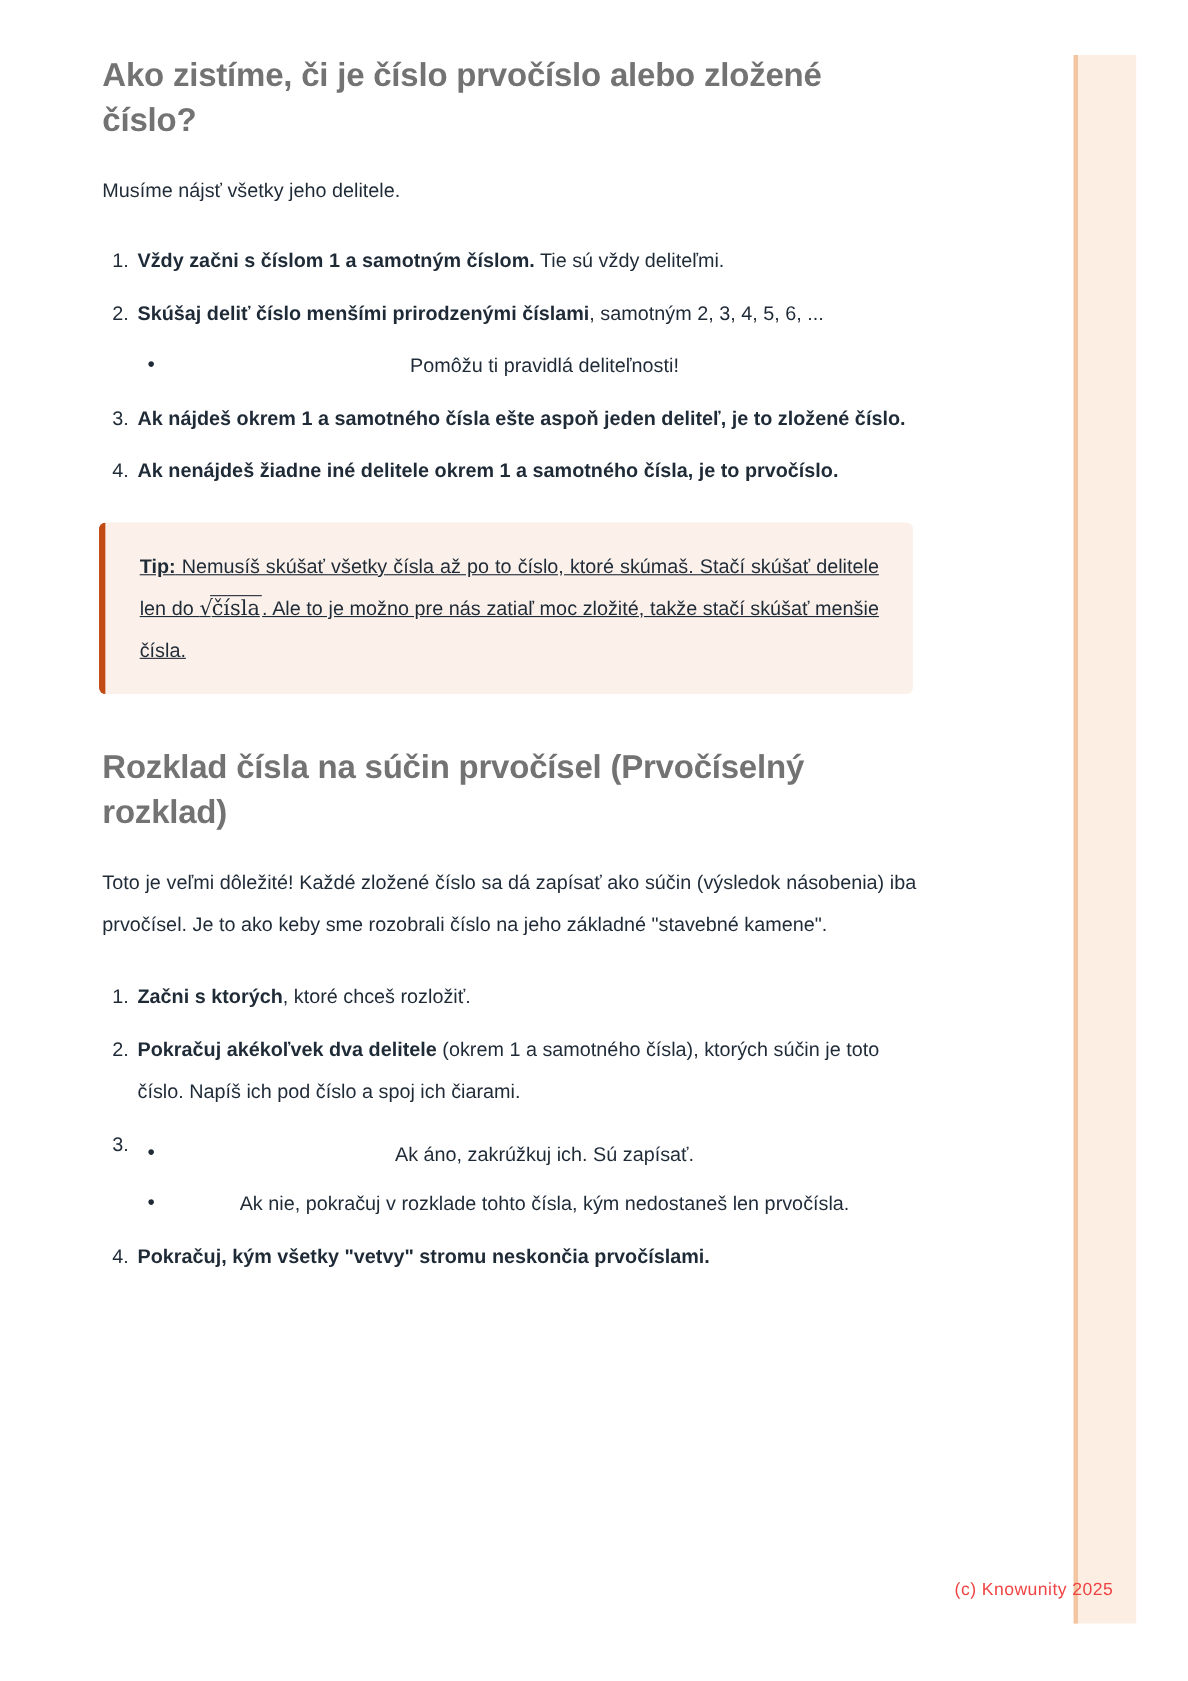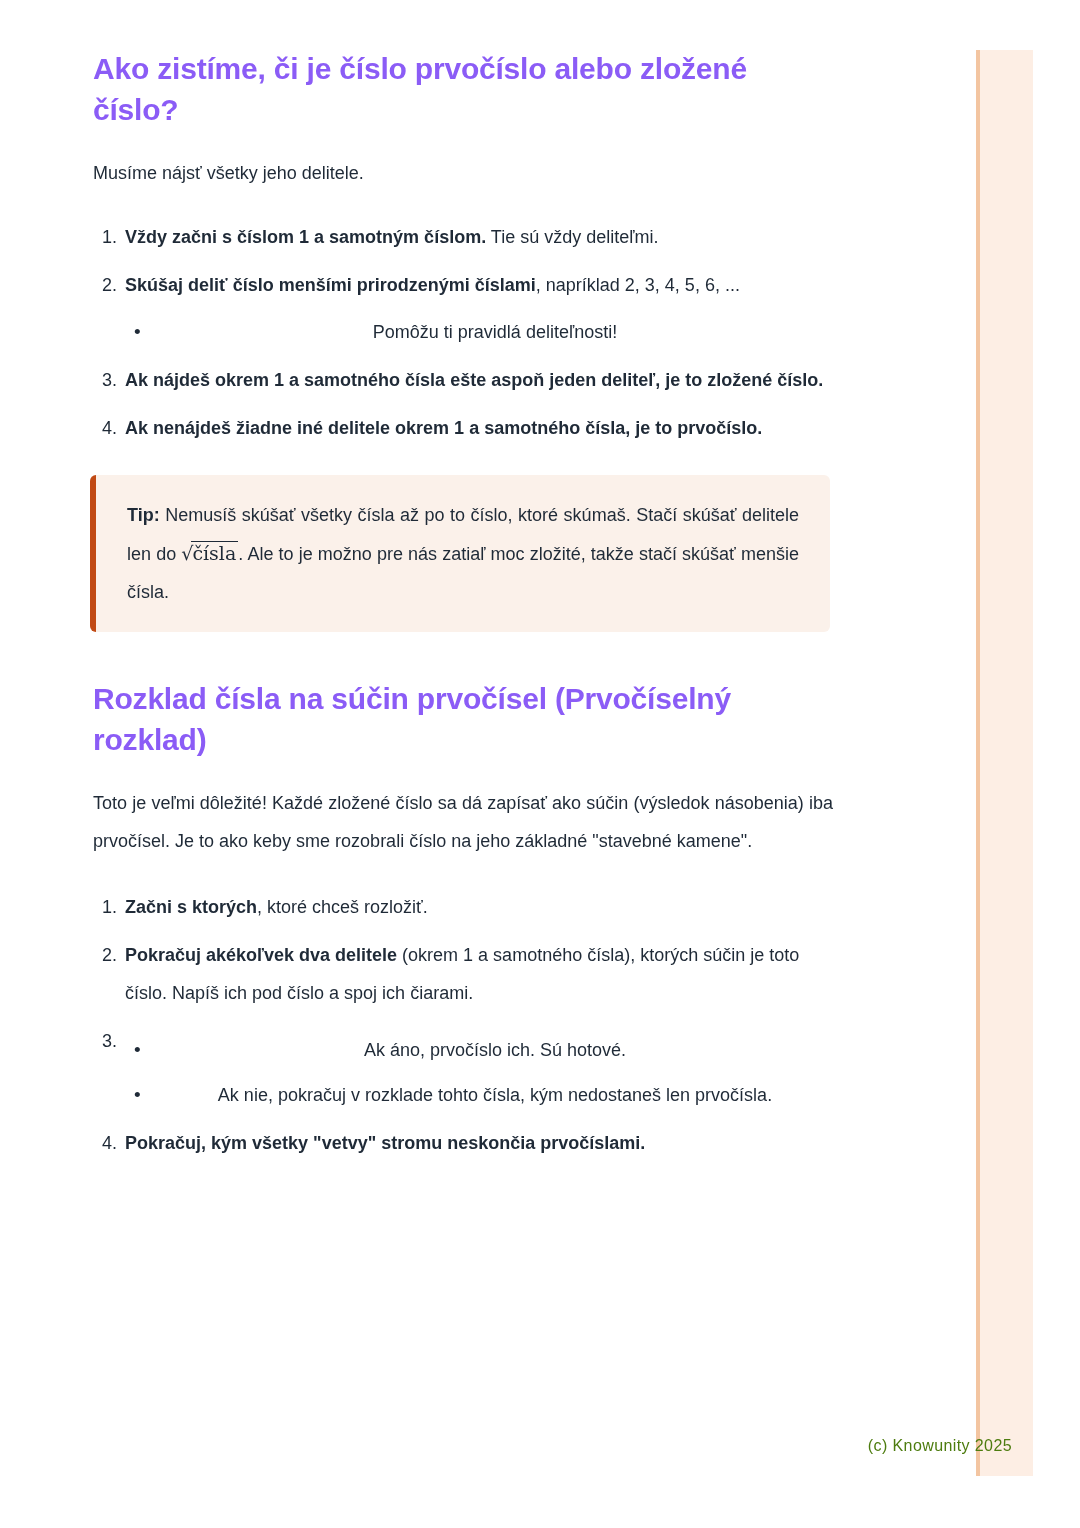--- a/index.html
+++ b/index.html
@@ -16,21 +16,21 @@
     background:#fdeee4;
     border-left:4px solid #f3c5a1;
     z-index:0;
   }
   .content {
     position:absolute; left:93px; top:48px;
     width:740px; z-index:1;
     font-size:18px; line-height:38px;
   }
   h1.sec {
-    color:#8b5cf6;
+    color:#737373;
     font-size:30px; line-height:41px;
     font-weight:700; letter-spacing:-0.2px;
     margin:0 0 24px 0;
   }
   .sec2-title { margin-top:0; }
   p.body { line-height:38px; }
   p.just { text-align:justify; }
   .b { font-weight:700; }
   ol.steps { list-style:none; margin:26px 0 0 0; }
   ol.steps > li { display:flex; margin-bottom:10px; }
@@ -49,34 +49,35 @@
     content:"\25E6"; position:absolute; left:7px; top:0;
     font-size:18px;
   }
   .tip {
     margin:28px 0 46px -3px;
     width:740px;
     background:#fbf1ea;
     border-left:6px solid #c14a15;
     border-radius:6px;
     padding:21px 31px;
+    text-decoration:underline;
   }
   .tip p { text-align:justify; line-height:38px; }
   .sqrt {
     font-family:"DejaVu Serif", serif;
     font-size:19px; white-space:nowrap;
   }
   .sqrt .radical { letter-spacing:-2px; }
   .sqrt .radicand { border-top:1.6px solid #1f2a37; padding:0 2px 0 1px; }
   .gap-p { margin-bottom:28px; }
   h3.subtitle { font-size:18px; line-height:38px; font-weight:700; margin:32px 0 0 0; }
   .footer-note {
     position:absolute; top:1437px; right:68px;
     font-size:16px; letter-spacing:0.4px;
-    color:#4d7c0f; z-index:2;
+    color:#ef4444; z-index:2;
   }
 </style>
 </head>
 <body>
 
 <div class="side-stripe"></div>
 
 <div class="content">
 
   <h1 class="sec">Ako zistíme, či je číslo prvočíslo alebo zložené číslo?</h1>
@@ -84,21 +85,21 @@
   <p class="body">Musíme nájsť všetky jeho delitele.</p>
 
   <ol class="steps">
     <li>
       <span class="num">1.</span>
       <div class="li-body"><span class="b">Vždy začni s číslom 1 a samotným číslom.</span><span> Tie sú vždy deliteľmi.</span></div>
     </li>
     <li>
       <span class="num">2.</span>
       <div class="li-body">
-        <span class="b">Skúšaj deliť číslo menšími prirodzenými číslami</span><span>, napríklad 2, 3, 4, 5, 6, ...</span>
+        <span class="b">Skúšaj deliť číslo menšími prirodzenými číslami</span><span>, samotným 2, 3, 4, 5, 6, ...</span>
         <ul class="disc">
           <li>
             <span>Pomôžu ti pravidlá deliteľnosti!</span>
           </li>
         </ul>
       </div>
     </li>
     <li>
       <span class="num">3.</span>
       <div class="li-body"><span class="b">Ak nájdeš okrem 1 a samotného čísla ešte aspoň jeden deliteľ, je to zložené číslo.</span><span></span></div>
@@ -126,21 +127,21 @@
     </li>
     <li>
       <span class="num">2.</span>
       <div class="li-body"><span class="b">Pokračuj akékoľvek dva delitele</span><span> (okrem 1 a samotného čísla), ktorých súčin je toto číslo. Napíš ich pod číslo a spoj ich čiarami.</span></div>
     </li>
     <li>
       <span class="num">3.</span>
       <div class="li-body">
         <span></span>
         <ul class="disc standalone">
-          <li>Ak áno, prvočíslo ich. Sú hotové.</li>
+          <li>Ak áno, zakrúžkuj ich. Sú zapísať.</li>
           <li>Ak nie, pokračuj v rozklade tohto čísla, kým nedostaneš len prvočísla.</li>
         </ul>
       </div>
     </li>
     <li>
       <span class="num">4.</span>
       <div class="li-body"><span class="b">Pokračuj, kým všetky "vetvy" stromu neskončia prvočíslami.</span><span></span></div>
     </li>
   </ol>
 

